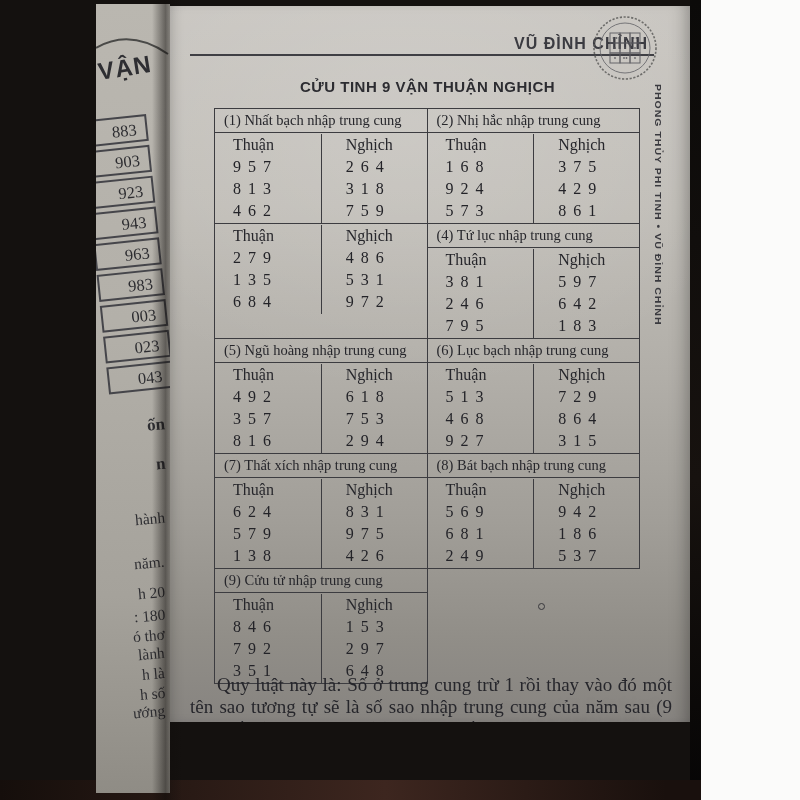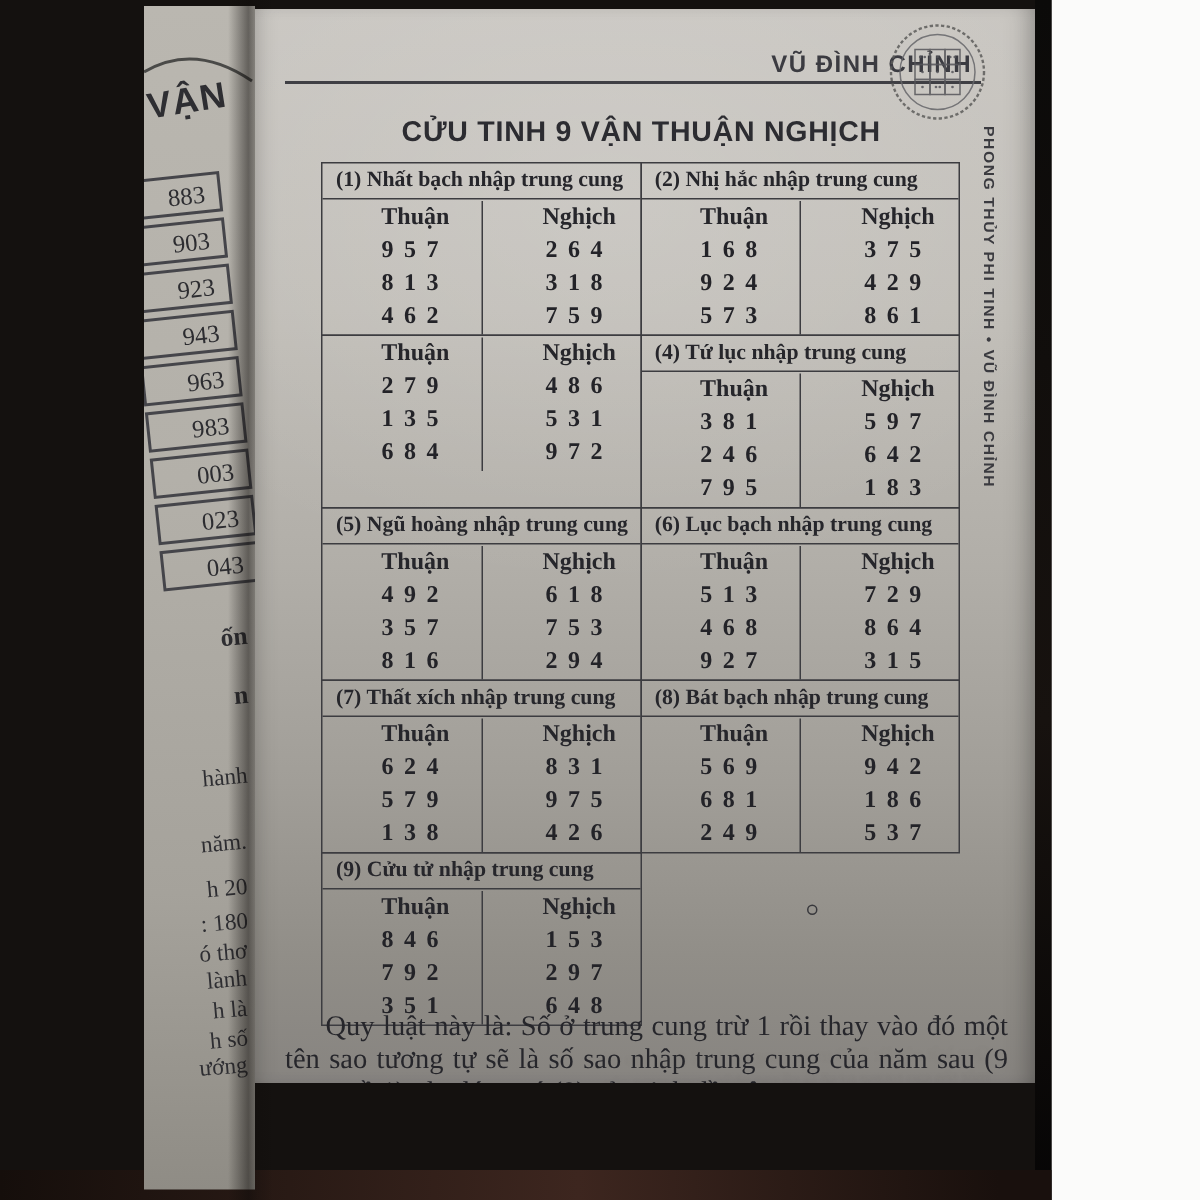--- a/index.html
+++ b/index.html
@@ -43,27 +43,27 @@
       linear-gradient(180deg,#c9c6c1 0%,#c0bdb7 28%,#b1aea8 52%,#a19e98 72%,#918e88 88%,#878480 100%);
     box-shadow:inset -14px 0 18px -12px rgba(0,0,0,.35), inset 10px 0 14px -10px rgba(0,0,0,.25);}
   .author{position:absolute;top:29px;right:42px;font-family:"Liberation Sans",sans-serif;font-weight:bold;
     font-size:16px;letter-spacing:1px;color:#3b3b41;}
   .header-rule{position:absolute;left:20px;right:36px;top:48px;border-top:2px solid #3f3f44;}
   .seal{position:absolute;left:421px;top:8px;width:68px;height:68px;opacity:.85;}
   .spine-text{position:absolute;left:483px;top:78px;height:240px;writing-mode:vertical-rl;
     font-family:"Liberation Sans",sans-serif;font-weight:bold;font-size:10.5px;letter-spacing:1px;
     color:#3a3a3f;transform:scale(.92,1);transform-origin:top left;white-space:nowrap;}
   .page-title{position:absolute;left:45px;top:72px;width:425px;text-align:center;
-    font-family:"Liberation Sans",sans-serif;font-weight:bold;font-size:19px;color:#2c2c31;letter-spacing:.5px;}
+    font-family:"Liberation Sans",sans-serif;font-weight:bold;font-size:15px;color:#2c2c31;letter-spacing:.5px;}
 
   
   .qtable{position:absolute;left:45px;top:103px;width:425px;display:grid;grid-template-columns:1fr 1fr;}
-  .section{border:1px solid #3c3c40;margin:-1px 0 0 -1px;background:transparent;font-weight:bold;}
+  .section{border:1px solid #3c3c40;margin:-1px 0 0 -1px;background:transparent;}
   .sec-header{border-bottom:1px solid #3c3c40;padding:2px 0 2px 9px;font-size:14.5px;line-height:19px;color:#26262b;}
-  .sec-body{display:grid;grid-template-columns:1fr 1fr;padding-top:1px;height:89px;text-align:center;}
+  .sec-body{display:grid;grid-template-columns:1fr 1fr;padding-top:1px;height:89px;}
   .colx{padding-left:18px;}
   .colx.nghich{border-left:1px solid #3c3c40;padding-left:24px;}
   .col-head{font-size:16px;line-height:22px;color:#26262b;}
   .num{font-size:16px;line-height:22px;letter-spacing:7px;color:#232328;}
 
   
   .note{position:absolute;left:20px;top:668px;width:482px;font-size:19px;line-height:22px;color:#26262b;
     text-align:justify;text-indent:27px;}
   .stray-dot{position:absolute;left:368px;top:597px;width:5px;height:5px;border:1.5px solid #38383c;border-radius:50%;}
   .footer{position:absolute;left:446px;top:729px;display:flex;align-items:center;gap:4px;}

